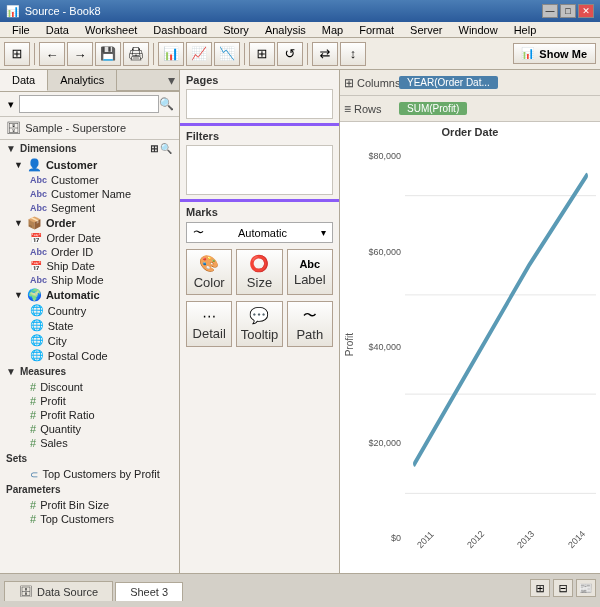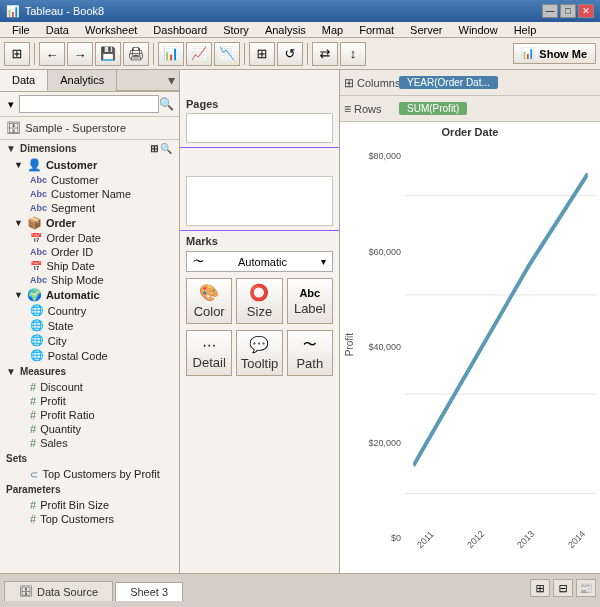--- a/index.html
+++ b/index.html
@@ -144,23 +144,22 @@
 
     
     .middle-panel {
       width: 160px;
       background: #f5f2ee;
       border-right: 1px solid #b0a898;
       display: flex;
       flex-direction: column;
     }
     .shelf-section {
-      border-bottom: 1px solid #8b5cf6;
+      border-bottom: 3px solid #8b5cf6;
       padding: 4px 6px;
-      margin-top: 24px;
     }
     .shelf-label { font-size: 11px; font-weight: bold; color: #333; margin-bottom: 3px; }
     .shelf-area {
       min-height: 50px;
       background: white;
       border: 1px solid #c8c4bc;
     }
     .marks-section { padding: 4px 6px; flex: 1; }
     .marks-label { font-size: 11px; font-weight: bold; color: #333; margin-bottom: 4px; }
     .marks-dropdown {
@@ -314,21 +313,21 @@
       display: flex; align-items: center; justify-content: center;
       cursor: pointer; font-size: 11px;
     }
   </style>
 </head>
 <body>
 
 <div class="title-bar">
   <div class="title-bar-left">
     <span>📊</span>
-    <span>Tableau - Book8</span>
+    <span>Source - Book8</span>
   </div>
   <div class="title-bar-controls">
     <div class="title-bar-btn">—</div>
     <div class="title-bar-btn">□</div>
     <div class="title-bar-btn close">✕</div>
   </div>
 </div>
 
 <div class="menu-bar">
   <span class="menu-item">File</span>
@@ -510,20 +509,21 @@
   </div>
 
   <div class="middle-panel">
 
     <div class="shelf-section">
       <div class="shelf-label">Pages</div>
       <div class="shelf-area" style="min-height:30px;"></div>
     </div>
 
     <div class="shelf-section">
+      <div class="shelf-label">Filters</div>
       <div class="shelf-area" style="min-height:50px;"></div>
     </div>
 
     <div class="marks-section">
       <div class="marks-label">Marks</div>
       <div class="marks-dropdown">
         <span style="font-size:11px;">〜</span>
         <span>Automatic</span>
         <span class="marks-dropdown-icon">▾</span>
       </div>

